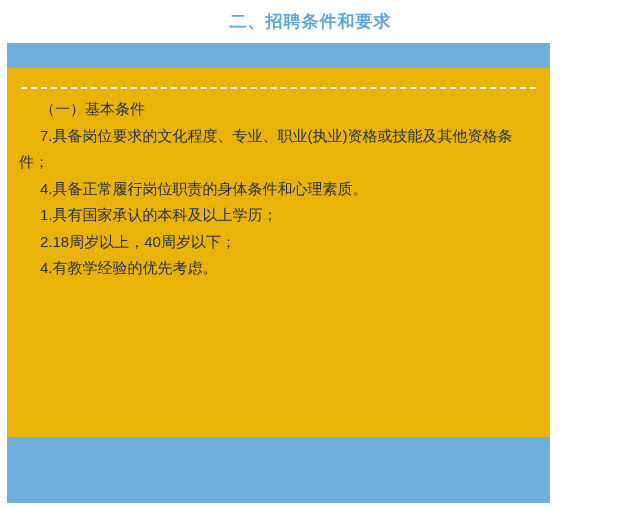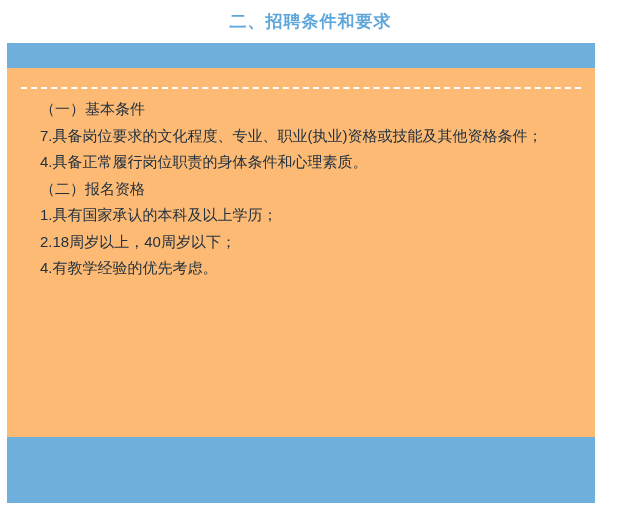--- a/index.html
+++ b/index.html
@@ -25,23 +25,23 @@
     font-weight: bold;
     letter-spacing: 1px;
     margin: 0;
     padding-top: 2px;
   }
 
   .panel {
     position: absolute;
     left: 7px;
     top: 43px;
-    width: 588px;
+    width: 543px;
     height: 460px;
-    background: #fdba74;
+    background: #eab308;
   }
   .panel-band-top {
     height: 25px;
     background: #6fafdb;
   }
   .panel-band-bottom {
     position: absolute;
     left: 0;
     bottom: 0;
     width: 100%;
@@ -80,21 +80,20 @@
 
   <div class="panel">
     <div class="panel-band-top"></div>
 
     <div class="panel-body">
       <hr class="dashed-divider">
 
       <p>（一）基本条件</p>
       <p>7.具备岗位要求的文化程度、专业、职业(执业)资格或技能及其他资格条件；</p>
       <p>4.具备正常履行岗位职责的身体条件和心理素质。</p>
-      <p>（二）报名资格</p>
       <p>1.具有国家承认的本科及以上学历；</p>
       <p>2.18周岁以上，40周岁以下；</p>
       <p>4.有教学经验的优先考虑。</p>
     </div>
 
     <div class="panel-band-bottom"></div>
   </div>
 
 </div>
 

